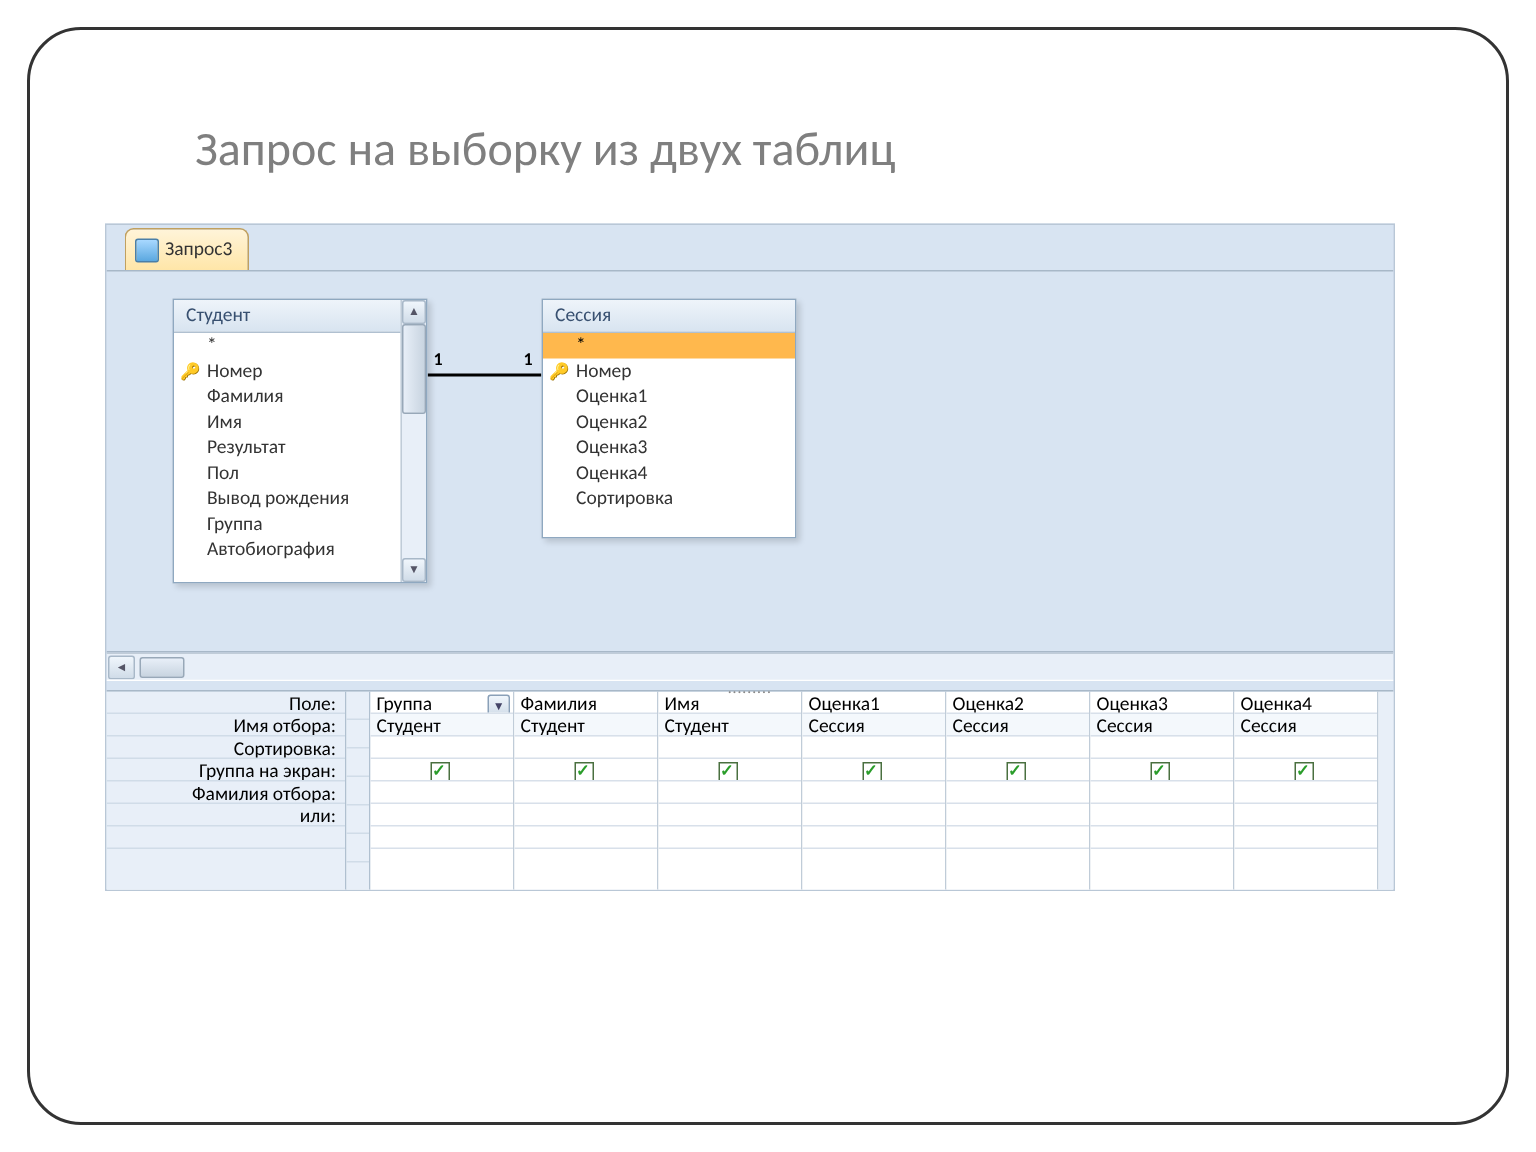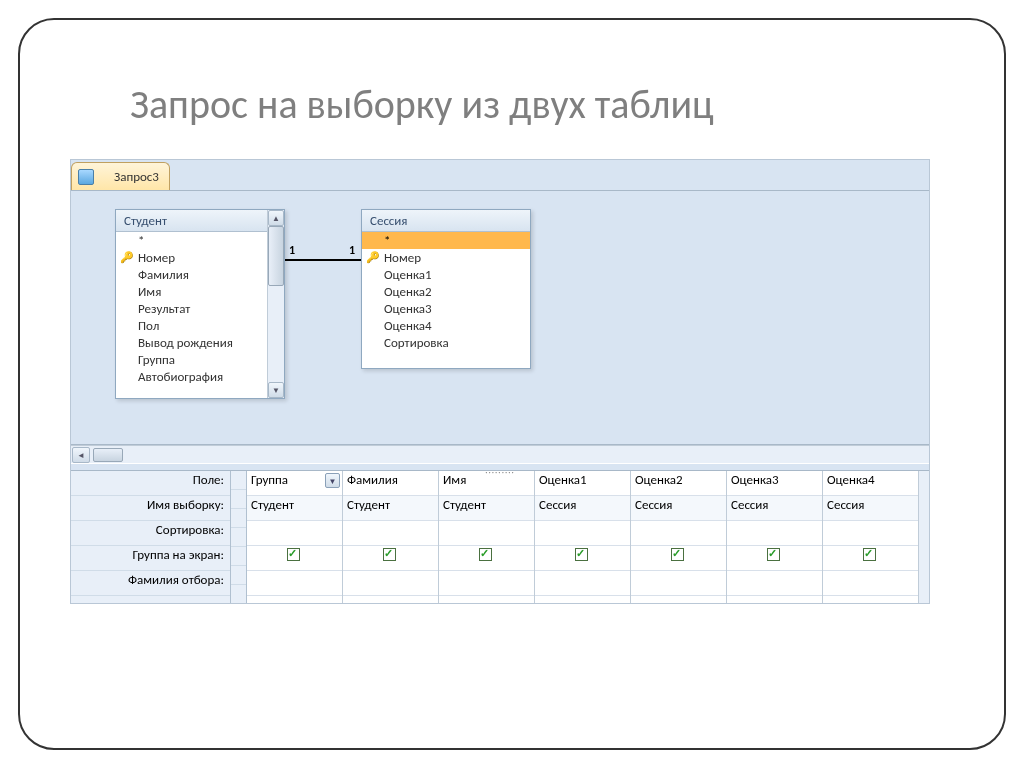--- a/index.html
+++ b/index.html
@@ -13,52 +13,52 @@
     overflow: hidden;
   }
   .slide-frame {
     position: absolute;
     top: 18px; left: 18px; right: 18px; bottom: 18px;
     border: 2px solid #333;
     border-radius: 36px;
     padding: 40px 50px 30px 50px;
   }
   .slide-title {
-    font-size: 40px;
+    font-size: 32px;
     color: #7f7f7f;
     margin: 20px 0 30px 60px;
     font-weight: 400;
   }
   .app-window {
     border: 1px solid #b9c7d6;
     background: #d8e4f2;
     width: 860px;
     height: 445px;
     position: relative;
     overflow: hidden;
   }
   .tab-bar {
     height: 30px;
     background: #d8e4f2;
     position: relative;
   }
   .tab {
     position: absolute;
     top: 2px;
-    left: 0;
+    left: 12px;
     height: 28px;
     background: linear-gradient(#fff4d9, #ffe6a8);
     border: 1px solid #c0a060;
     border-bottom: none;
     border-top-left-radius: 6px;
     border-top-right-radius: 6px;
     padding: 0 10px 0 6px;
     display: flex;
     align-items: center;
-    gap: 20px;
+    gap: 4px;
     font-size: 13px;
     color: #333;
   }
   .tab-icon {
     width: 16px; height: 16px;
     background: linear-gradient(#a8d8ff, #5ba8e0);
     border: 1px solid #4a7fa8;
     border-radius: 2px;
   }
   .design-area {
@@ -185,21 +185,21 @@
     display: flex;
     font-size: 13px;
   }
   .grid-labels {
     width: 160px;
     background: #e8eff8;
     border-right: 1px solid #b0c0d0;
     text-align: right;
   }
   .grid-labels div, .grid-col div {
-    height: 25px;
+    height: 15px;
     padding: 1px 6px 0 4px;
     border-bottom: 1px solid #d0dce8;
     white-space: nowrap;
     overflow: hidden;
   }
   .grid-selector {
     width: 16px;
     background: #e8eff8;
     border-right: 1px solid #b0c0d0;
   }
@@ -299,21 +299,21 @@
     <div class="hscroll">
       <div class="hscroll-btn">◄</div>
       <div class="hscroll-thumb"></div>
     </div>
 
     <div class="splitter"></div>
 
     <div class="grid-area">
       <div class="grid-labels">
         <div>Поле:</div>
-        <div>Имя выборку:</div>
+        <div>Имя отбора:</div>
         <div>Сортировка:</div>
         <div>Группа на экран:</div>
         <div>Фамилия отбора:</div>
         <div>или:</div>
         <div></div>
       </div>
       <div class="grid-selector">
         <div></div>
           <div></div>
           <div></div>

